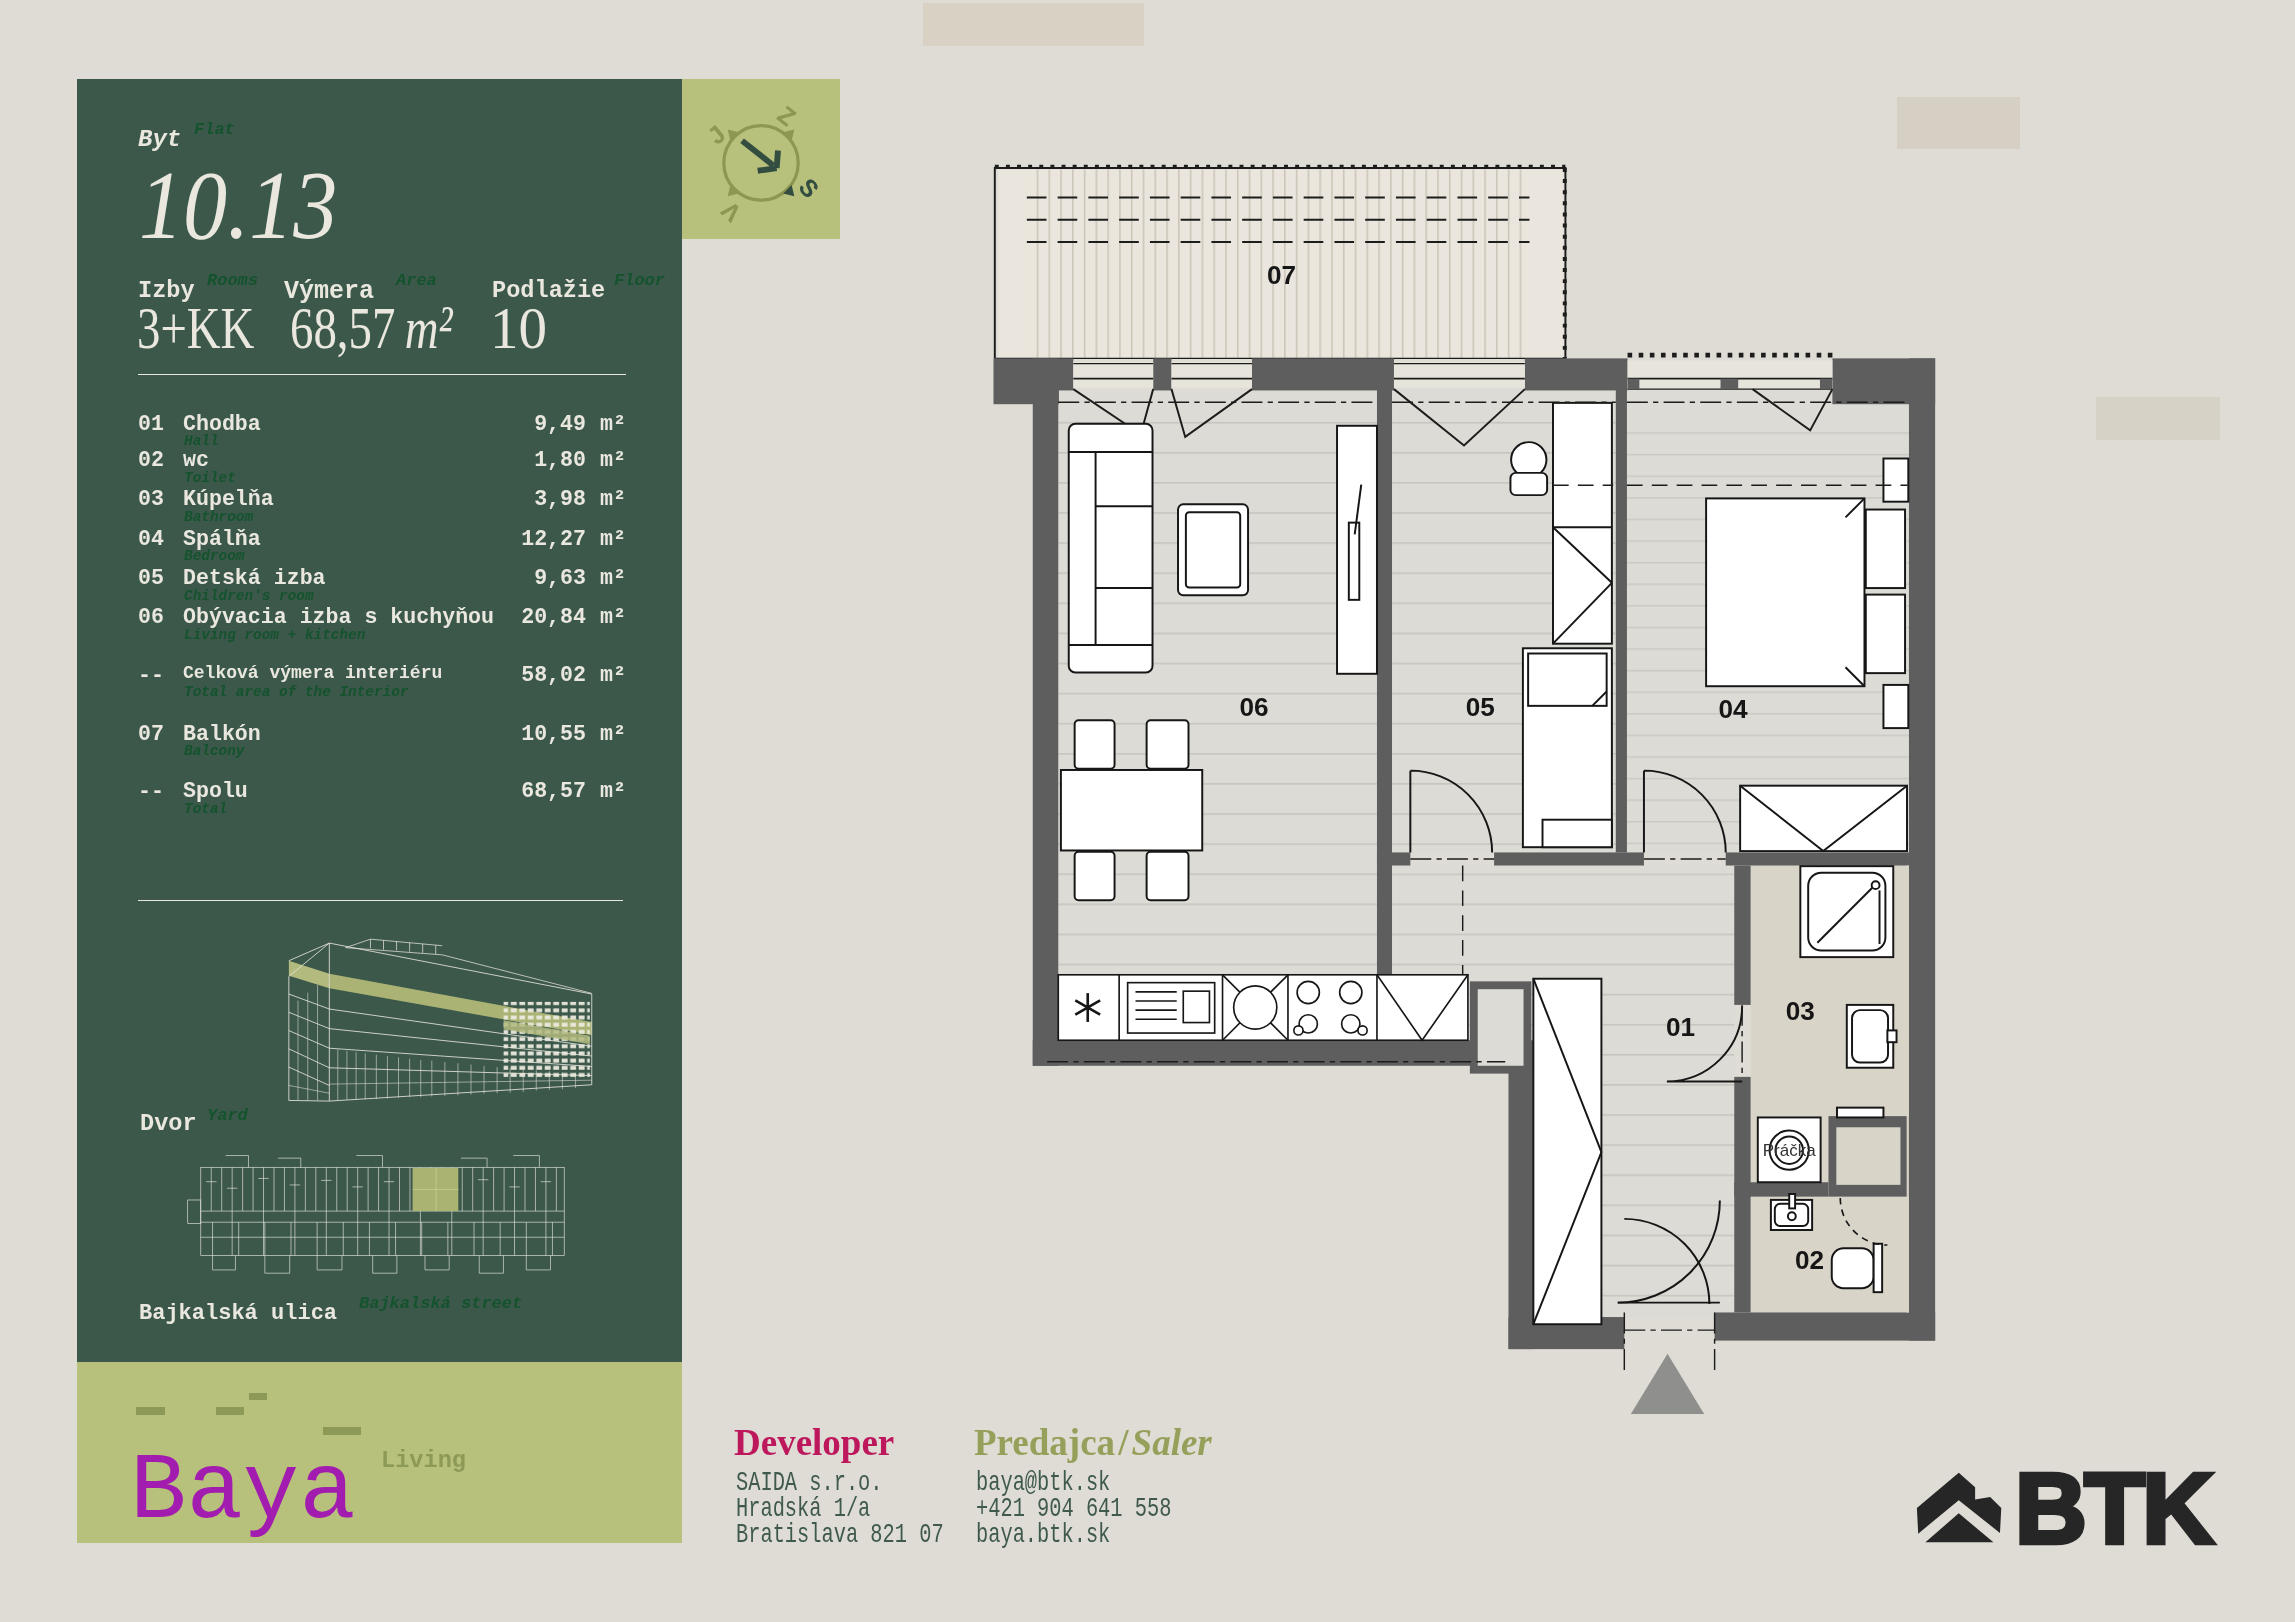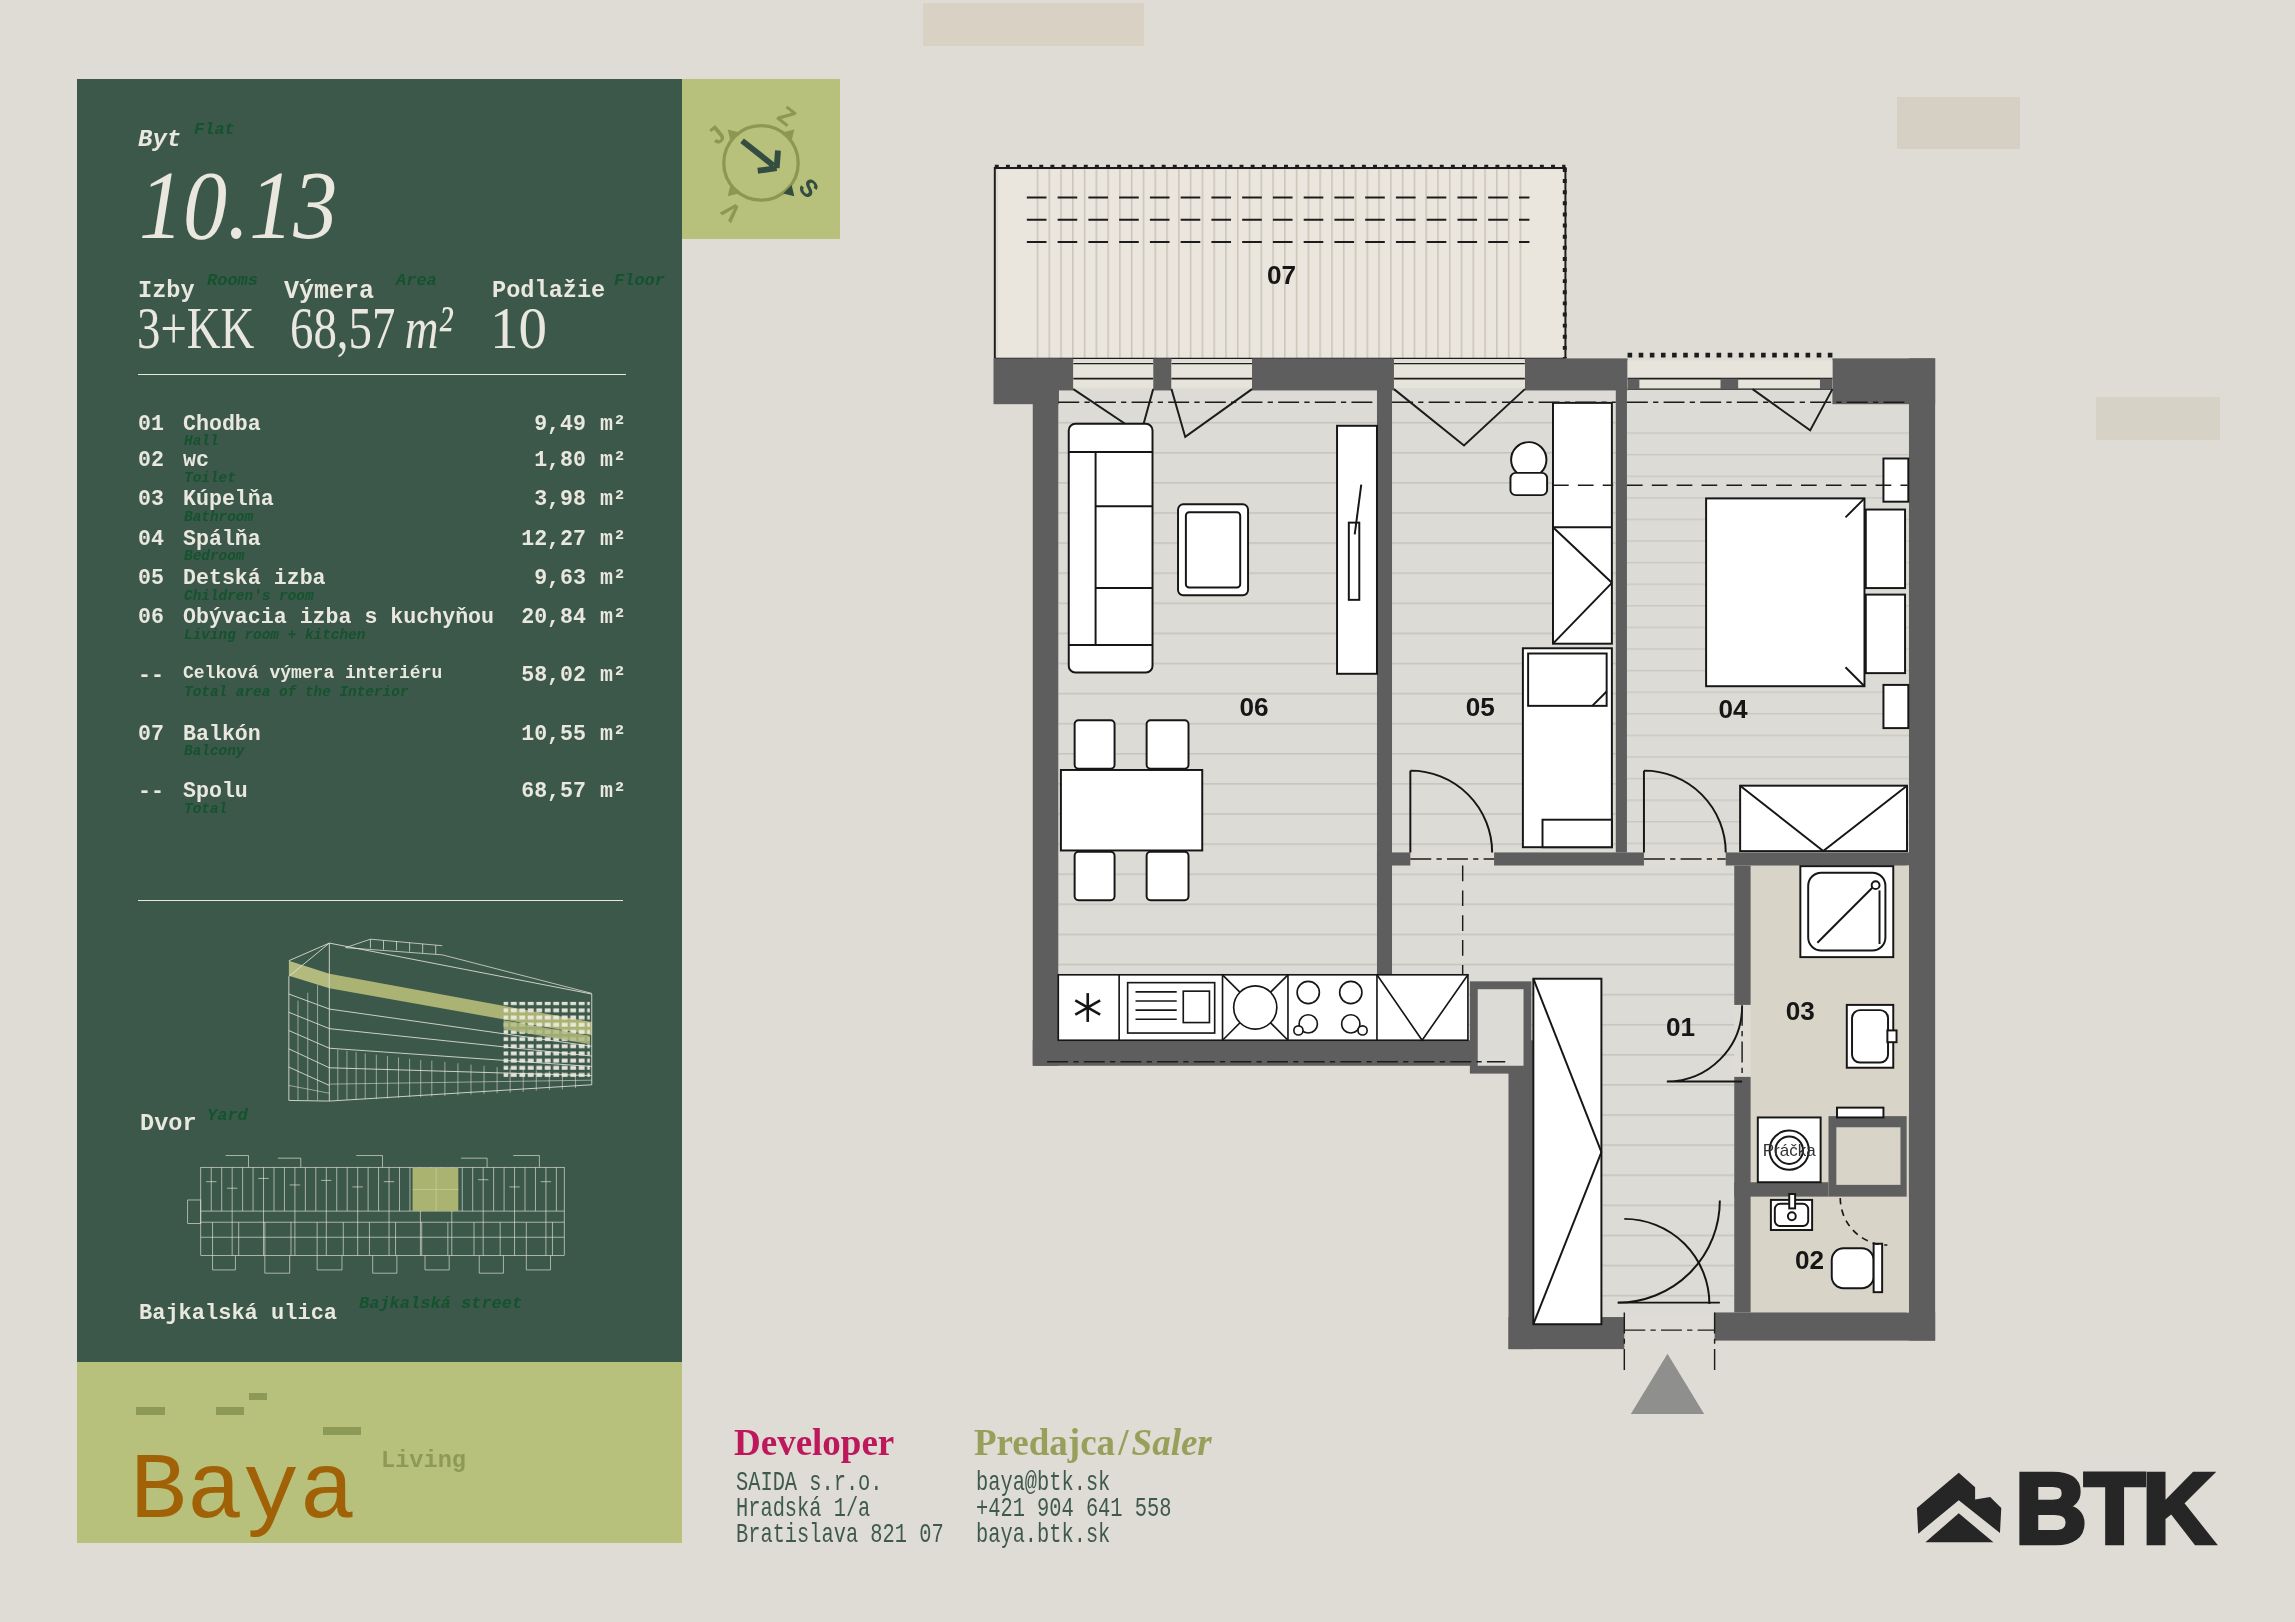--- a/index.html
+++ b/index.html
@@ -165,21 +165,21 @@
     <path d="M30,50 L46,50 M62,60 L78,60 M110,45 L126,45 M158,55 L174,55 M206,48 L222,48 M254,58 L270,58 M302,50 L318,50 M398,55 L414,55 M446,47 L462,47 M494,58 L510,58 M542,50 L558,50"></path>
   </g>
 
   <rect x="346" y="29" width="70" height="66" fill="#aab470"></rect>
   <path d="M346,62 L416,62 M382,29 L382,95" stroke="#ccd39e" stroke-width="1" fill="none"></path>
 </svg>
 
 <div class="abs mono cream" style="left:139px;top:1301px;font-size:22px;font-weight:700;">Bajkalská ulica</div>
 <div class="abs mono olive sub" style="left:359px;top:1294px;font-size:17px;">Bajkalská street</div>
 
-<div class="abs mono" style="left:130px;top:1439px;font-size:94px;color:#a16207;">Baya</div>
+<div class="abs mono" style="left:130px;top:1439px;font-size:94px;color:#a21caf;">Baya</div>
 <div class="abs" style="left:136px;top:1407px;width:29px;height:7.9px;background:#8d9a57;"></div>
 <div class="abs" style="left:216px;top:1407px;width:27.5px;height:7.9px;background:#8d9a57;"></div>
 <div class="abs" style="left:249px;top:1393px;width:18.3px;height:6.5px;background:#8d9a57;"></div>
 <div class="abs" style="left:323px;top:1427px;width:38px;height:7.9px;background:#8d9a57;"></div>
 <div class="abs mono" style="left:381px;top:1447px;font-size:23.6px;font-weight:700;color:#8d9a57;">Living</div>
 
 <div class="abs serif" style="left:734px;top:1421px;font-size:37px;font-weight:700;color:#be185d;">Developer</div>
 <div class="abs serif" style="left:974px;top:1421px;font-size:37px;font-weight:700;color:#97a05a;">Predajca / <i>Saler</i></div>
 <div class="abs mono" style="left:736px;top:1470px;font-size:27.5px;color:#3f5a4d;line-height:26px;transform:scaleX(.74);transform-origin:0 0;">SAIDA s.r.o.<br>Hradská 1/a<br>Bratislava 821 07</div>
 <div class="abs mono" style="left:976px;top:1470px;font-size:27.5px;color:#3f5a4d;line-height:26px;transform:scaleX(.74);transform-origin:0 0;">baya@btk.sk<br>+421 904 641 558<br>baya.btk.sk</div>

